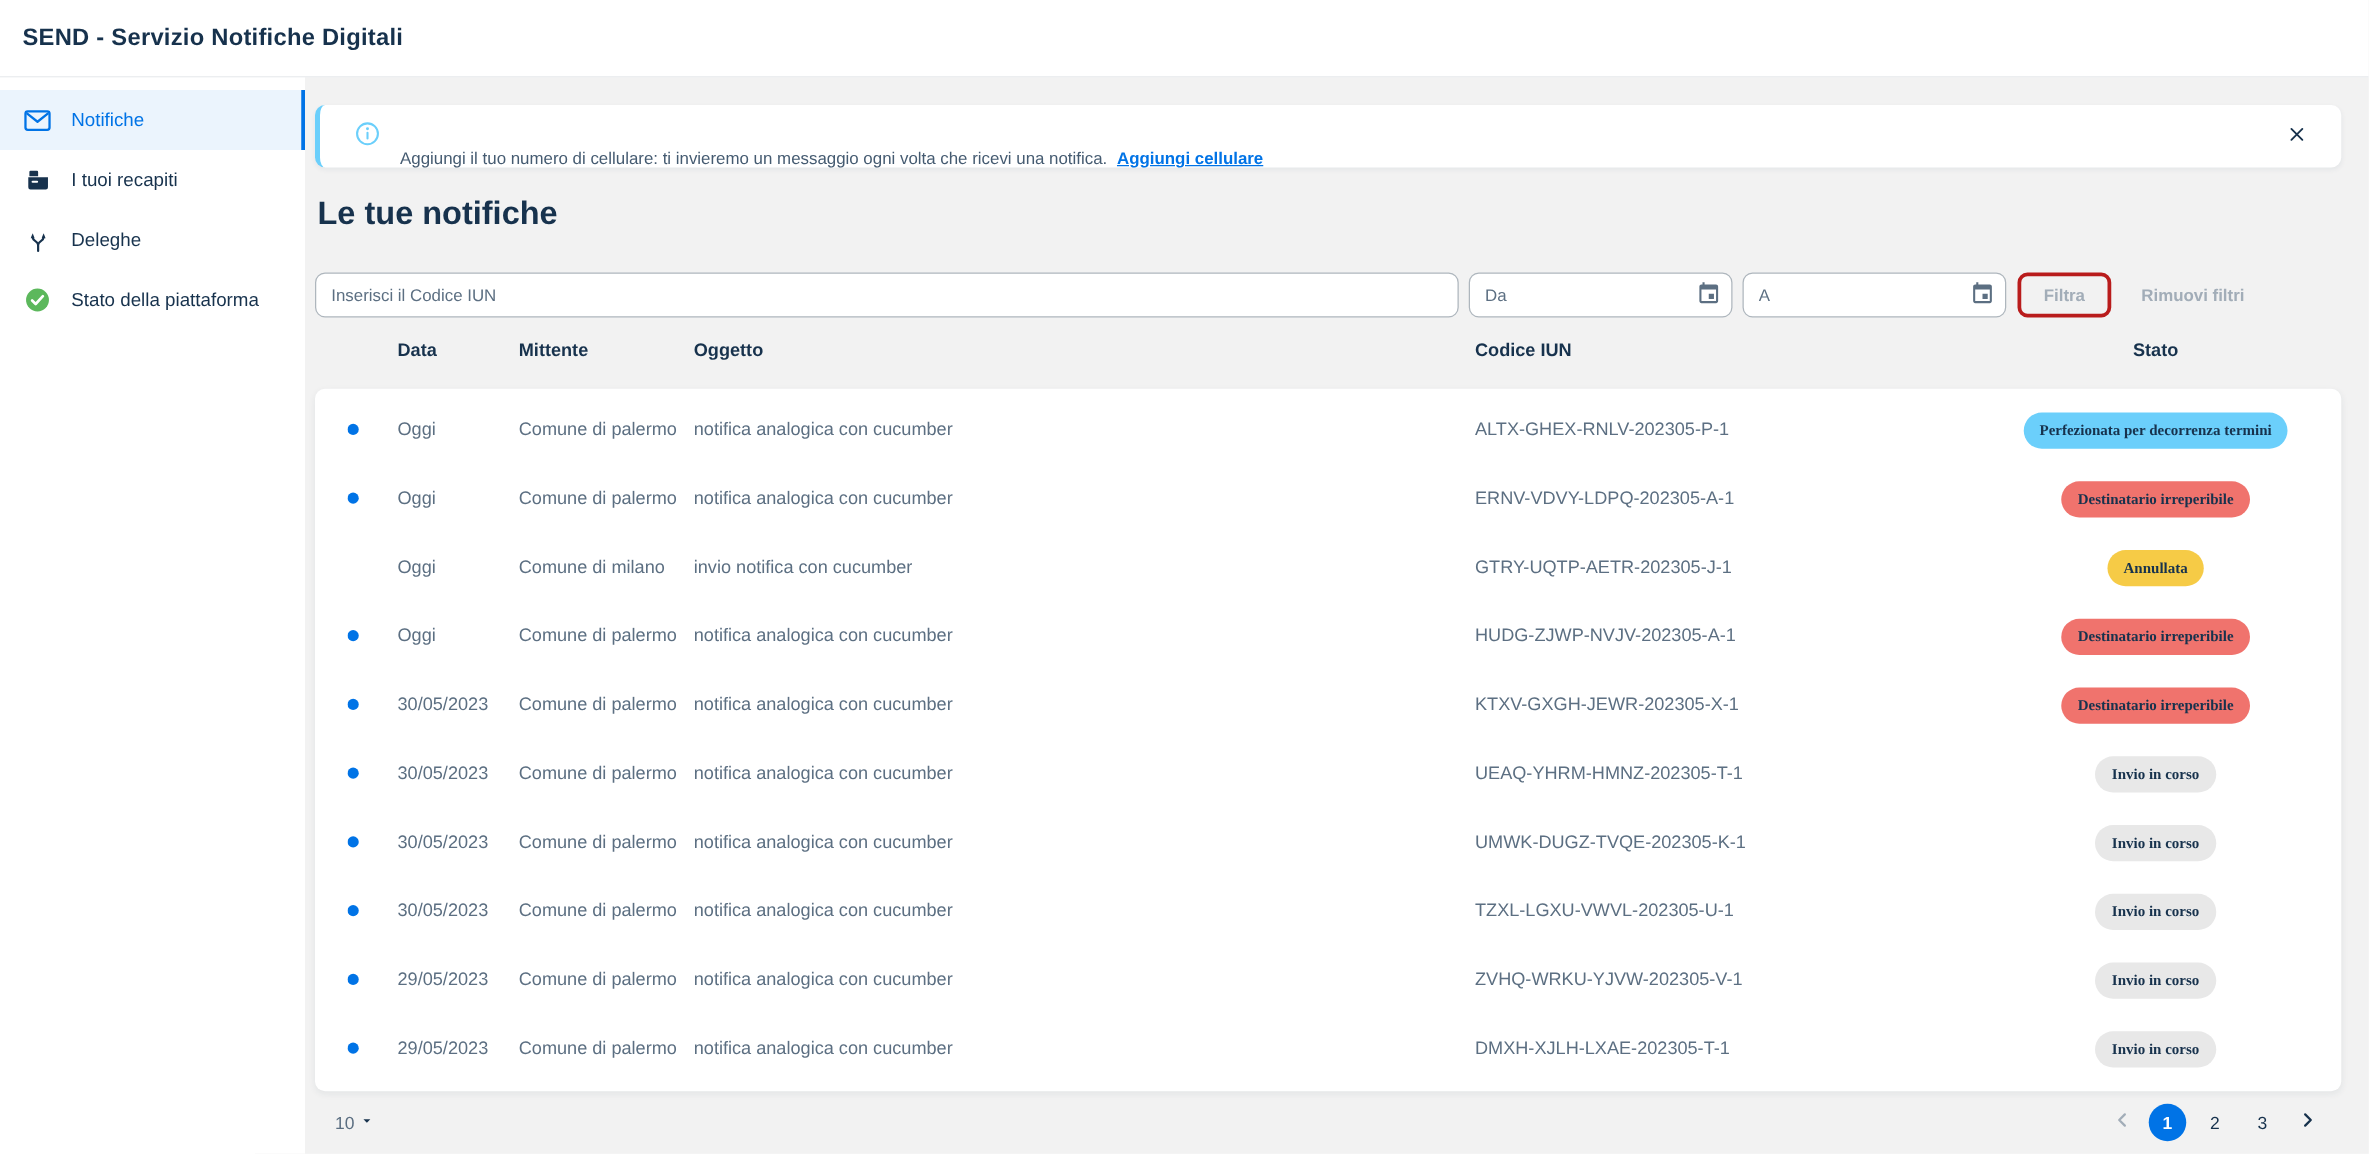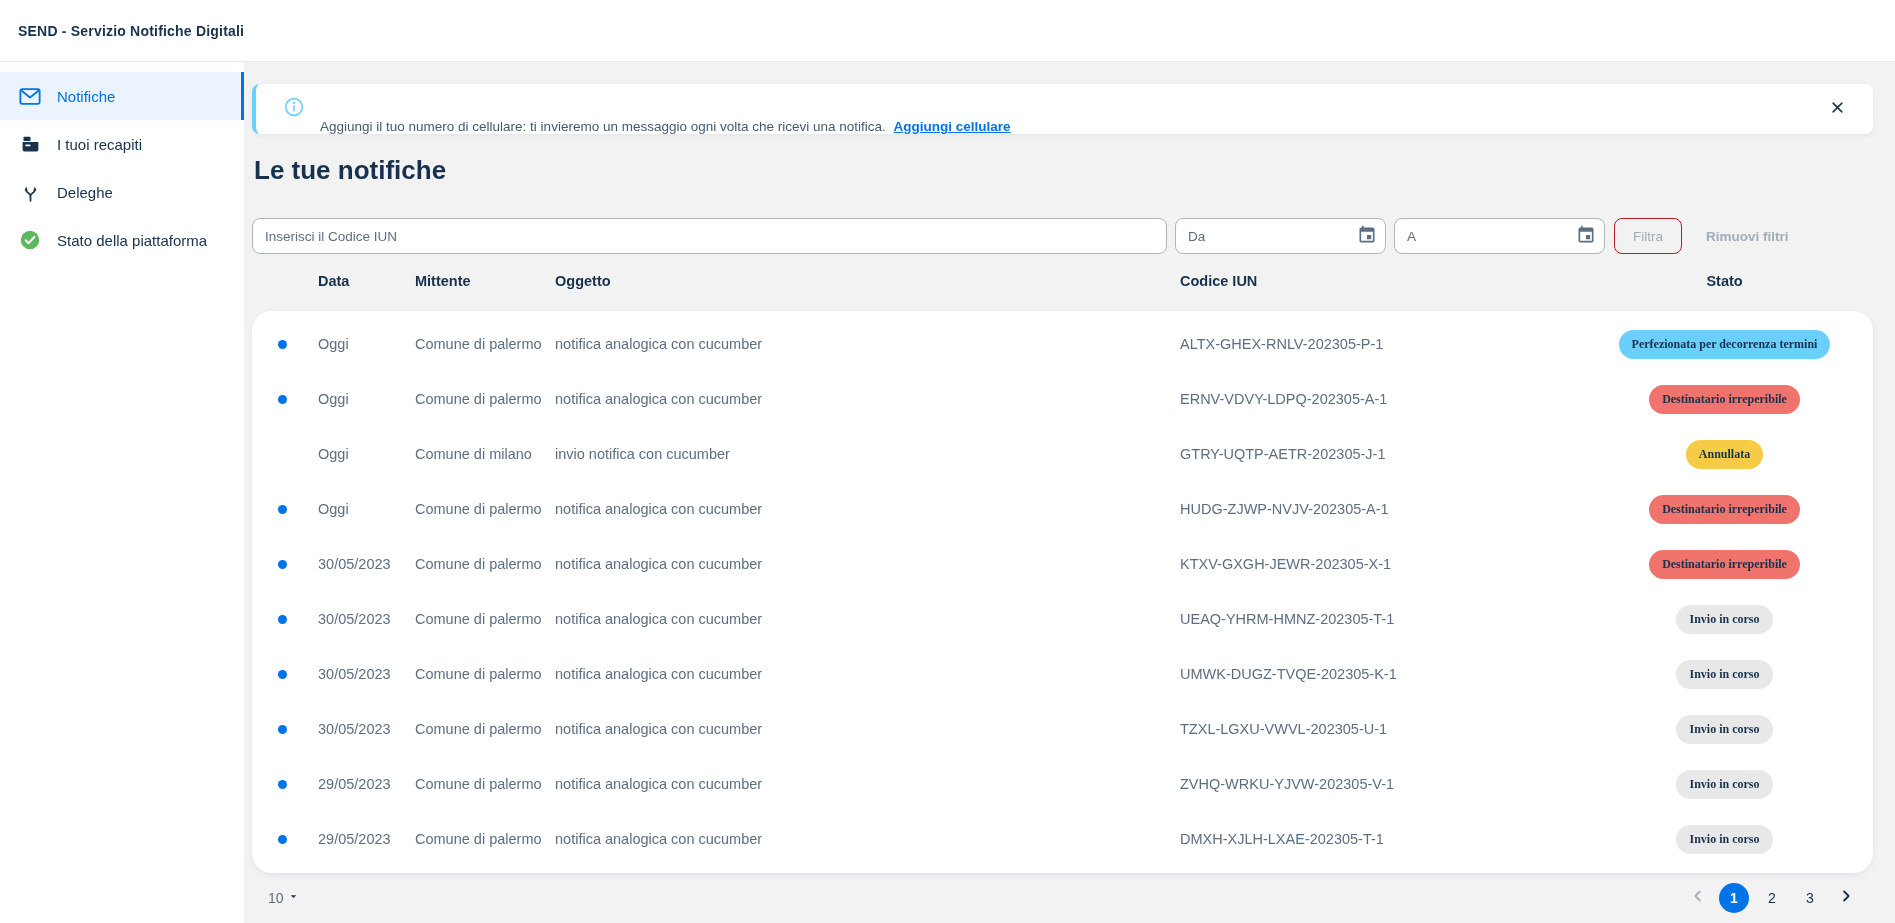--- a/index.html
+++ b/index.html
@@ -10,21 +10,21 @@
     background: #F2F2F2; color: #17324D;
   }
   .app { width: 1895px; height: 923px; display: flex; flex-direction: column; }
 
   
   .topbar {
     height: 62px; background: #FFFFFF; flex: 0 0 62px;
     display: flex; align-items: center; padding: 0 18px;
     border-bottom: 1px solid #E6E9EB;
   }
-  .topbar h1 { font-size: 14px; font-weight: bold; color: #17324D; margin: 0; letter-spacing: .2px; }
+  .topbar h1 { font-size: 19px; font-weight: bold; color: #17324D; margin: 0; letter-spacing: .2px; }
 
   
   .main { flex: 1; display: flex; min-height: 0; }
   .sidebar {
     width: 244px; flex: 0 0 244px; background: #FFFFFF; padding-top: 10px;
   }
   .side-item {
     height: 48px; display: flex; align-items: center; gap: 15px;
     padding: 0 16px 0 18px; cursor: pointer; font-size: 15px; color: #17324D; text-align: center;
   }
@@ -58,40 +58,40 @@
     font-family: "Liberation Sans", sans-serif; font-size: 13.5px; color: #17324D;
     padding: 0 12px; outline: none;
   }
   .tf::placeholder { color: #5C6F82; opacity: 1; }
   .tf-iun { width: 915px; }
   .datewrap { position: relative; width: 211px; }
   .datewrap .tf { width: 100%; padding-right: 34px; }
   .datewrap .cal { position: absolute; right: 9px; top: 7px; pointer-events: auto; cursor: pointer; background:none; border:none; padding:0; display:flex;}
   .btn-filtra {
     height: 36px; padding: 0 18px; margin-left: 1px;
-    border: 1px solid #b91c1c; border-radius: 8px; background: transparent;
-    color: #A2ADB8; font-size: 13.5px; font-weight: normal; font-family: "Liberation Sans", sans-serif; cursor: default;
+    border: 3px solid #b91c1c; border-radius: 8px; background: transparent;
+    color: #A2ADB8; font-size: 13.5px; font-weight: bold; font-family: "Liberation Sans", sans-serif; cursor: default;
   }
   .btn-clear {
     height: 36px; padding: 0 16px; border: none; background: transparent;
     color: #A2ADB8; font-size: 13.5px; font-weight: bold; font-family: "Liberation Sans", sans-serif; cursor: default;
   }
 
   
   .grid-row {
     display: grid;
     grid-template-columns: 40px 97px 140px 625px 420px 1fr;
     align-items: center;
   }
   .thead { padding: 0 24px 0 26px; margin-top: 16px; height: 28px; }
   .thead .hcell { font-size: 14.5px; font-weight: bold; color: #17324D; }
   .thead .h-stato { justify-self: center; }
 
   .card {
-    background: #fff; border-radius: 20px; margin-top: 18px;
+    background: #fff; border-radius: 8px; margin-top: 18px;
     padding: 6px 24px 6px 26px;
     box-shadow: 0 2px 6px rgba(23,50,77,0.07);
   }
   .trow { height: 55px; cursor: pointer; }
   .cell { font-size: 14.5px; color: #5C6F82; white-space: nowrap; overflow: hidden; }
   .dot { width: 9px; height: 9px; border-radius: 50%; background: #0073E6; display: inline-block; }
   .c-status { justify-self: center; text-align: center; overflow: visible; font-family: Liberation Serif, serif; }
   .chip {
     display: inline-block; padding: 7px 13px; border-radius: 16px;
     font-size: 12px; font-weight: bold; color: #17324D; white-space: nowrap;

